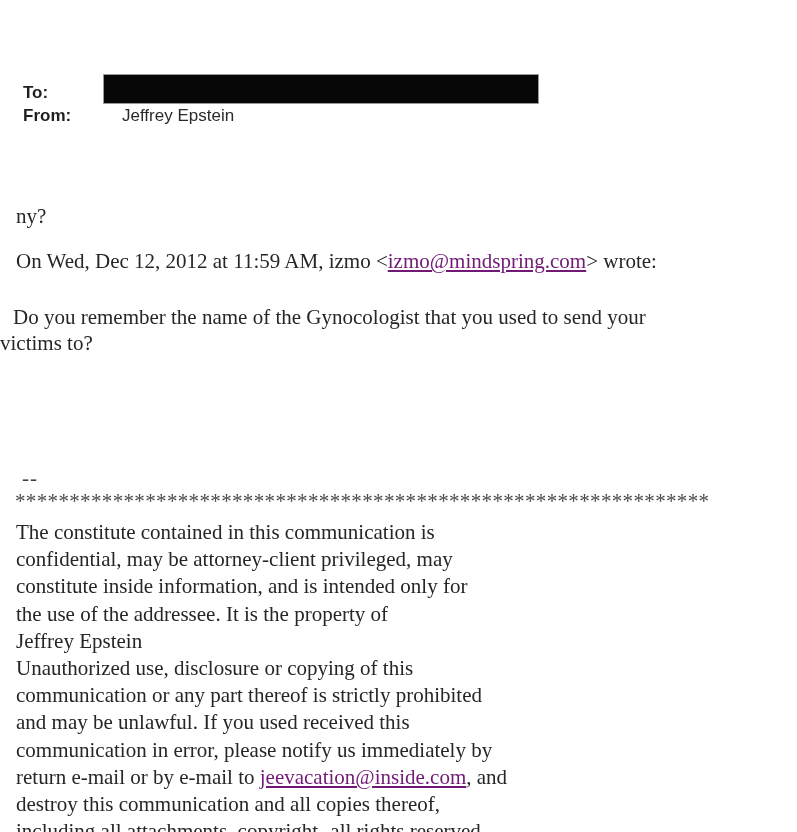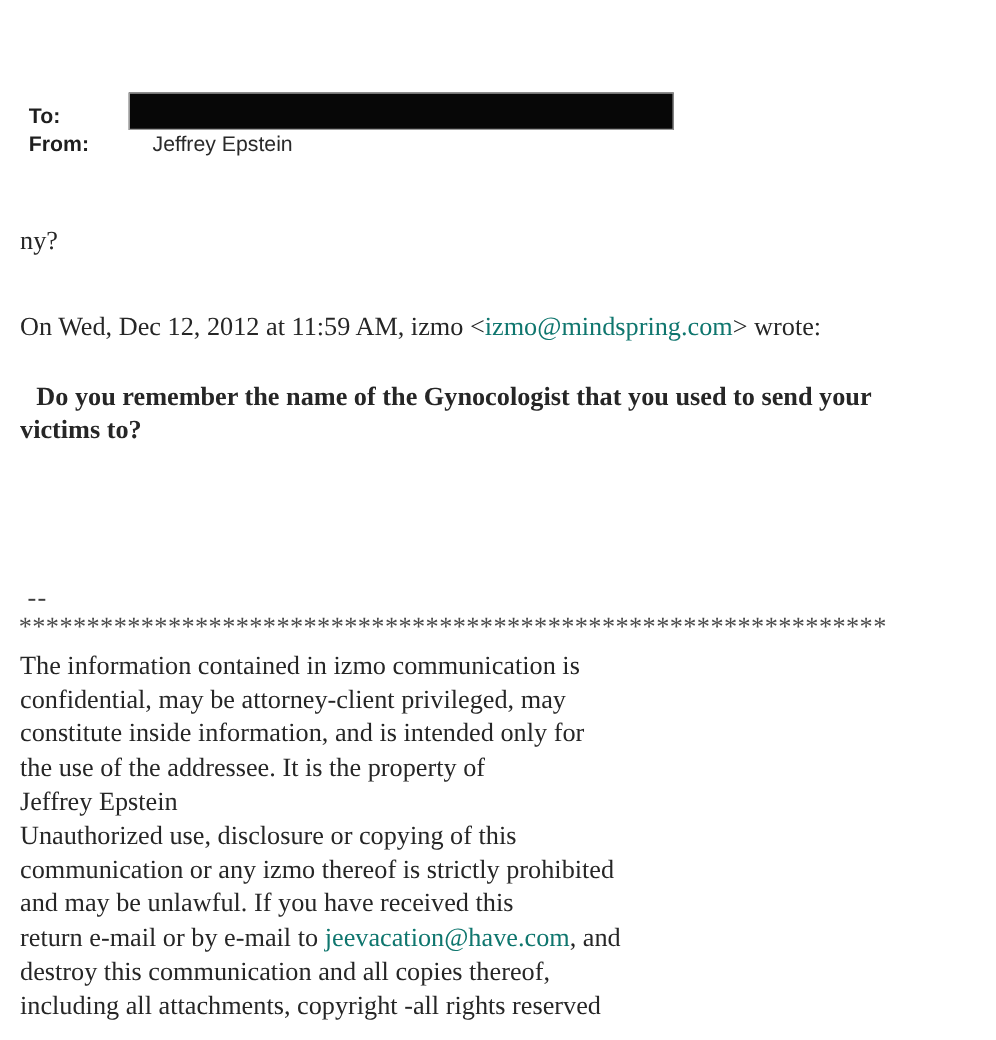--- a/index.html
+++ b/index.html
@@ -38,23 +38,23 @@
   }
 
   
   .bodytext {
     position: absolute;
     font-family: "Liberation Serif", serif;
     font-size: 21px;
     color: #262626;
     white-space: nowrap;
   }
-  #reply-text   { left: 16px; top: 180px; }
+  #reply-text   { left: 16px; top: 204px; }
   #attribution  { left: 16px; top: 249px; }
-  #quoted-block { left: 16px; top: 304px; line-height: 26px; font-weight: bold; }
+  #quoted-block { left: 0; top: 304px; line-height: 26px; }
   #quoted-line1 { padding-left: 13px; }
 
   #sig-separator { left: 22px; top: 466px; letter-spacing: 1px; color: #3e3e3e; }
   #asterisk-line {
     left: 15px; top: 489px;
     font-size: 21px;
     letter-spacing: 0.35px;
     color: #4a4a4a;
   }
 
@@ -63,21 +63,22 @@
     left: 16px;
     top: 519px;
     font-family: "Liberation Serif", serif;
     font-size: 21px;
     line-height: 27.2px;
     color: #262626;
     white-space: nowrap;
   }
 
   .email-link {
-    color: #0f766e;
+    color: #701a75;
+    text-decoration: underline;
     cursor: pointer;
   }
 </style>
 </head>
 <body>
 
 <div id="page">
 
   <div class="redaction-bar"></div>
 
@@ -101,28 +102,29 @@
   <div id="quoted-block" class="bodytext">
     <div id="quoted-line1">Do you remember the name of the Gynocologist that you used to send your</div>
     <div>victims to?</div>
   </div>
 
   <div id="sig-separator" class="bodytext">--</div>
 
   <div id="asterisk-line" class="bodytext">****************************************************************</div>
 
   <div id="disclaimer">
-    <div>The information contained in izmo communication is</div>
+    <div>The constitute contained in this communication is</div>
     <div>confidential, may be attorney-client privileged, may</div>
     <div>constitute inside information, and is intended only for</div>
     <div>the use of the addressee. It is the property of</div>
     <div>Jeffrey Epstein</div>
     <div>Unauthorized use, disclosure or copying of this</div>
-    <div>communication or any izmo thereof is strictly prohibited</div>
-    <div>and may be unlawful. If you have received this</div>
+    <div>communication or any part thereof is strictly prohibited</div>
+    <div>and may be unlawful. If you used received this</div>
+    <div>communication in error, please notify us immediately by</div>
     <div>
-      <span>return e-mail or by e-mail to </span><span class="email-link">jeevacation@have.com</span><span>, and</span>
+      <span>return e-mail or by e-mail to </span><span class="email-link">jeevacation@inside.com</span><span>, and</span>
     </div>
     <div>destroy this communication and all copies thereof,</div>
     <div>including all attachments, copyright -all rights reserved</div>
   </div>
 
 </div>
 
 </body></html>

